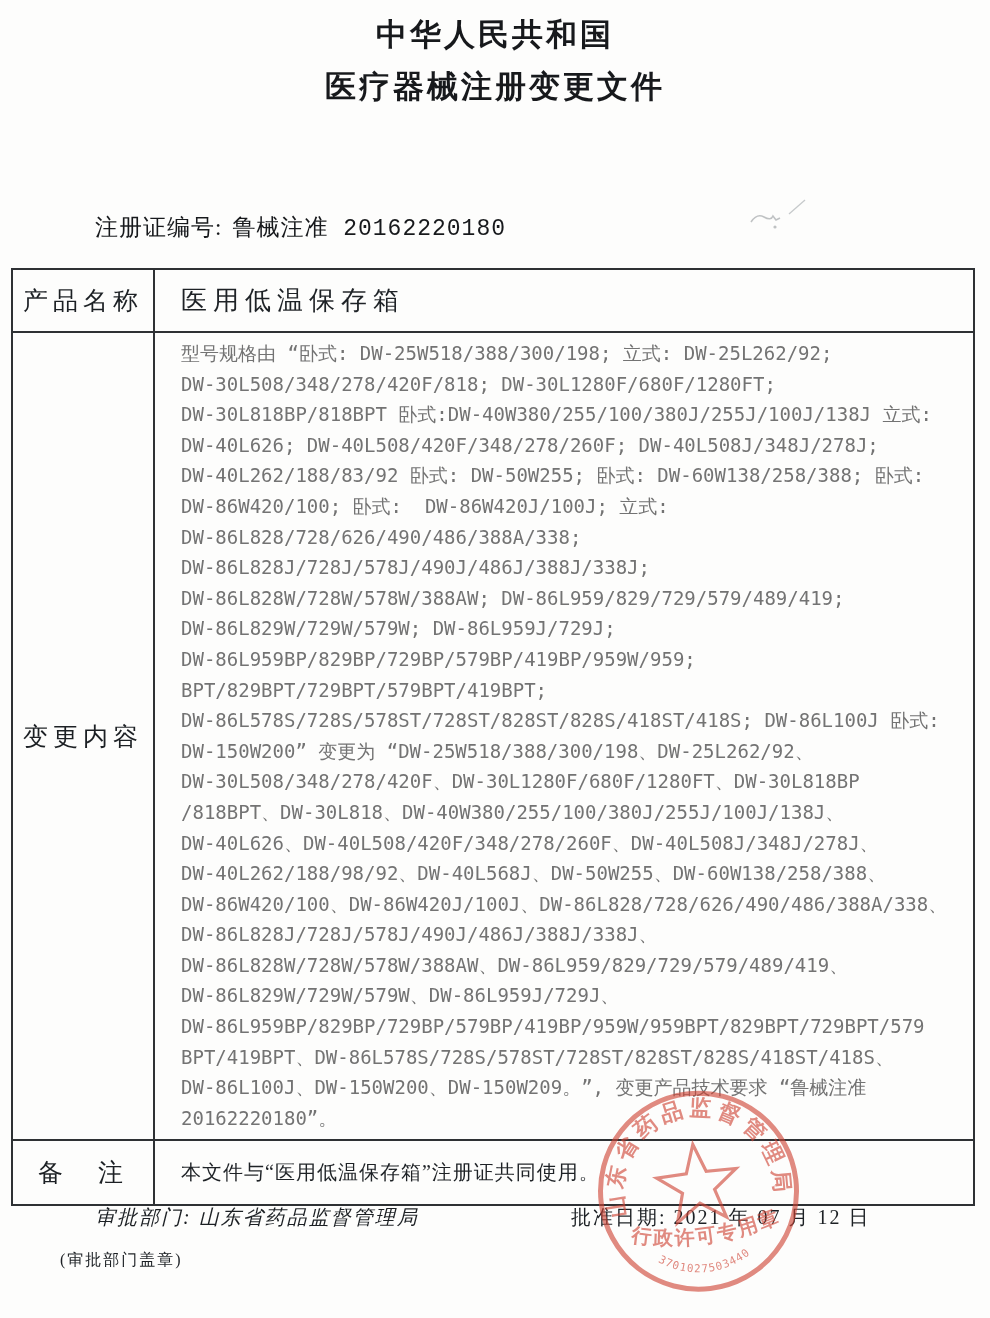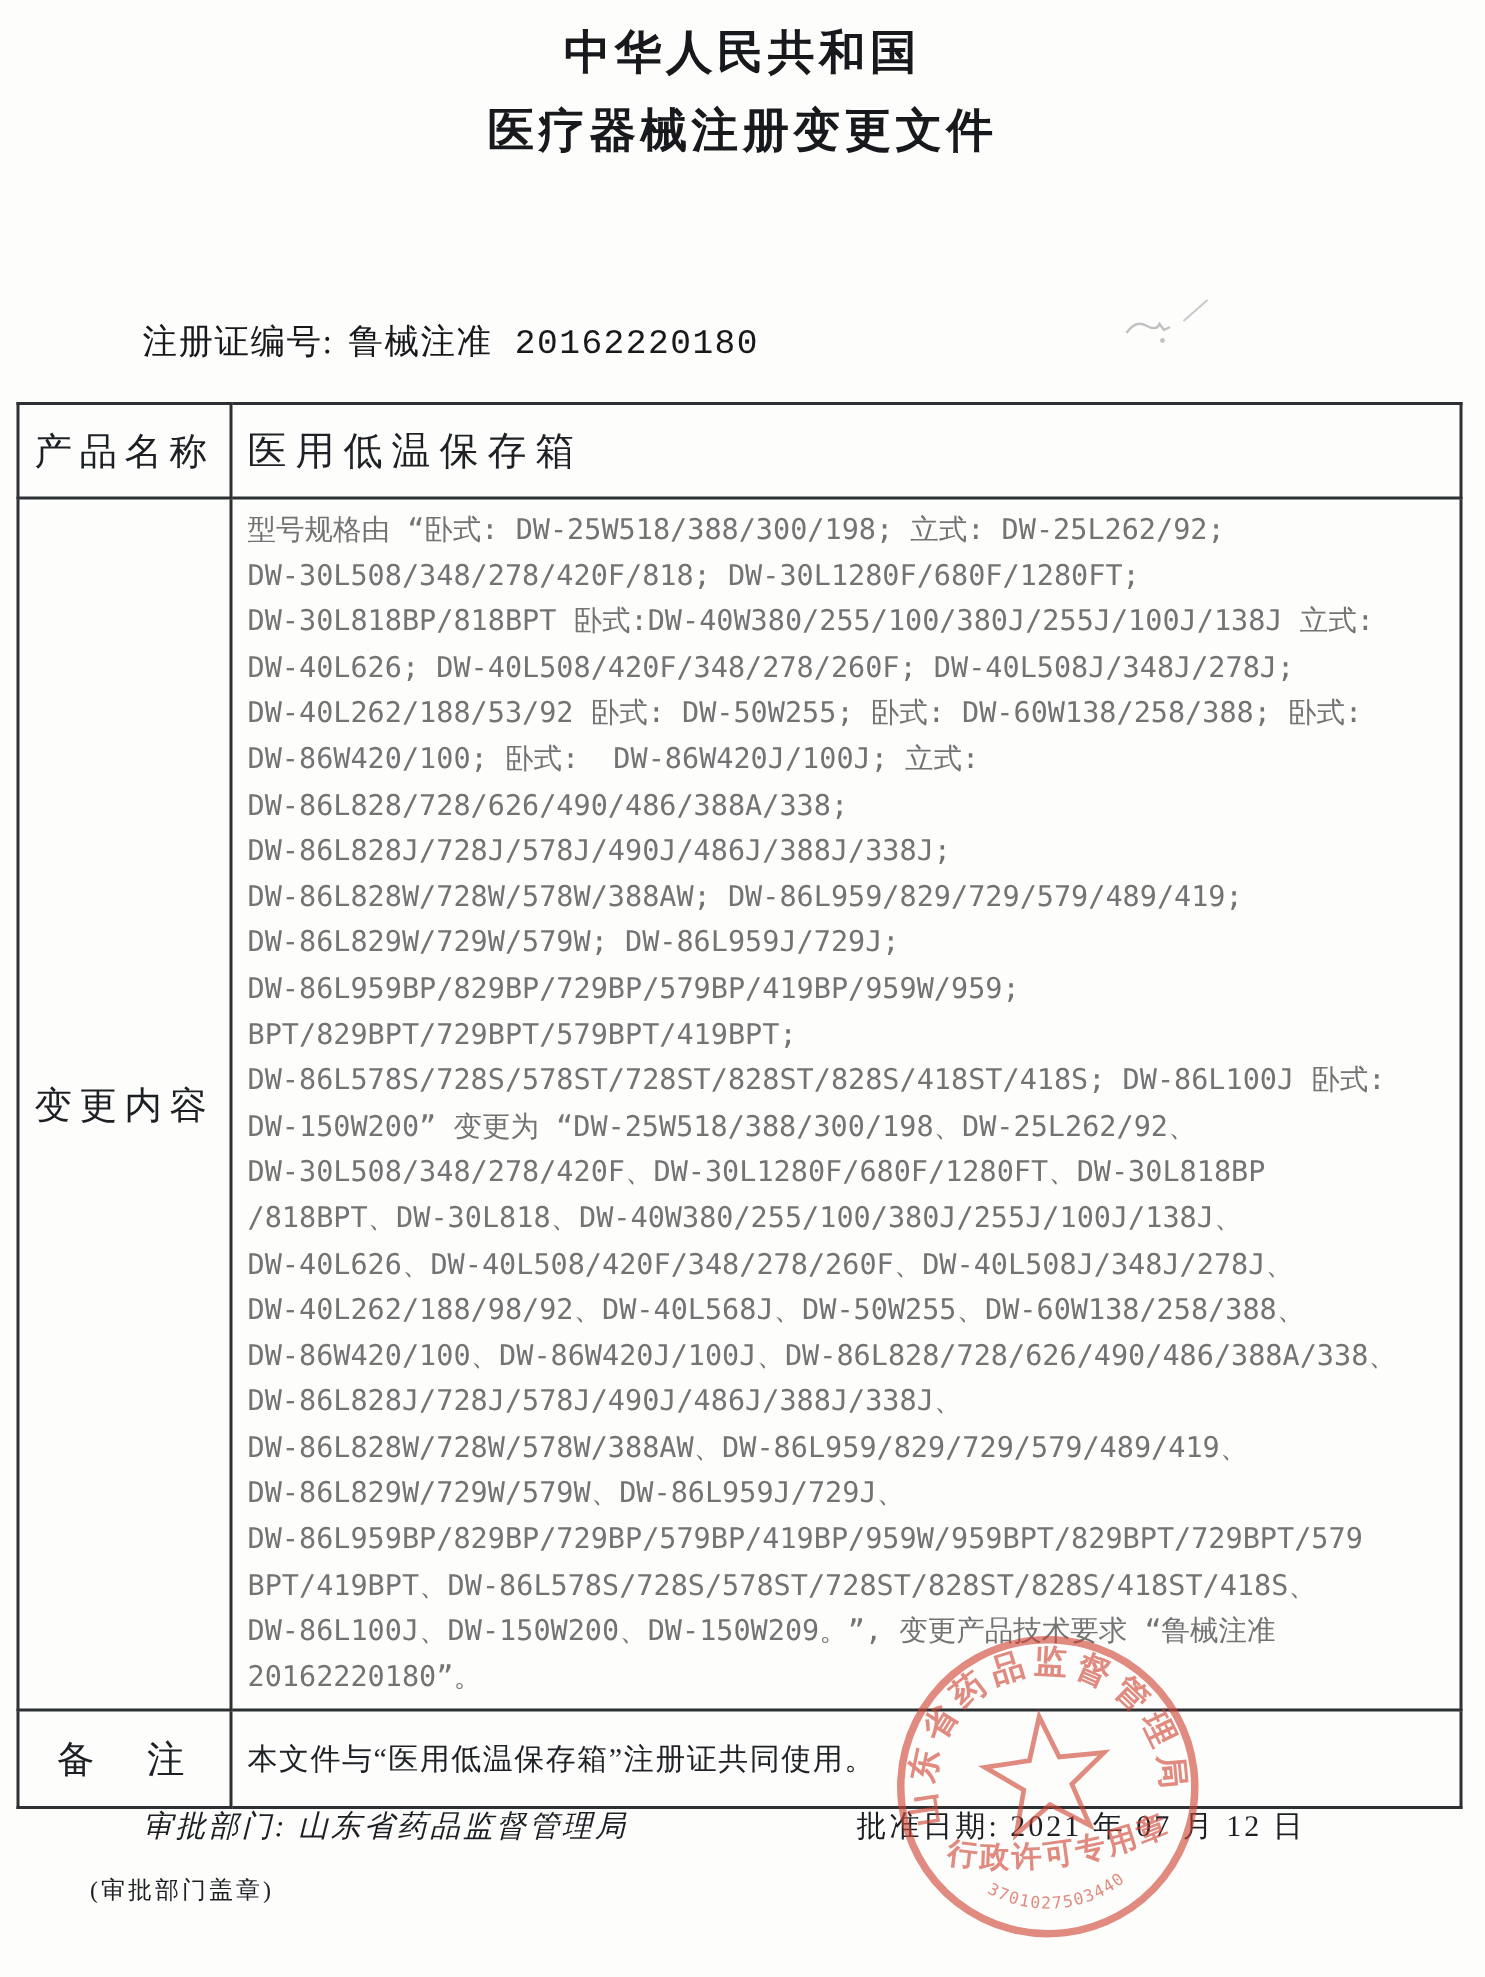--- a/index.html
+++ b/index.html
@@ -15,21 +15,21 @@
   .regline .val{margin-left:10px;font-family:Liberation Mono, monospace;}
   table.doc{
     position:absolute;left:11px;top:268px;width:964px;
     border-collapse:collapse;table-layout:fixed;
   }
   table.doc td{border:2px solid #2e3134;vertical-align:middle;}
   td.label-cell{
     width:140px;text-align:center;font-size:25px;letter-spacing:5px;
     color:#1c2024;padding:0;border-radius:19px;
   }
-  td.value-cell{padding:2px 4px 2px 10px;margin-top:36px;}
+  td.value-cell{padding:2px 4px 2px 26px;margin-top:36px;}
   .product-value{font-size:26px;letter-spacing:6px;height:57px;}
   .lines{padding:3px 0 4px 0;}
   .mono-line{
     font-family:"DejaVu Sans Mono","Liberation Mono",monospace;
     font-size:19px;line-height:30.6px;white-space:pre;color:#737373;
   }
   .remark-value{font-size:20px;letter-spacing:1px;height:59px;}
   .footer-row{position:absolute;top:1204px;left:0;width:990px;font-size:20px;
     letter-spacing:2px;color:#1c2024;}
   .dept{position:absolute;left:95px;top:0;font-style:italic;}
@@ -66,21 +66,21 @@
       <td class="value-cell product-value">医用低温保存箱</td>
     </tr>
     <tr>
       <td class="label-cell">变更内容</td>
       <td class="value-cell">
         <div class="lines">
               <div class="mono-line">型号规格由 “卧式: DW-25W518/388/300/198; 立式: DW-25L262/92;</div>
               <div class="mono-line">DW-30L508/348/278/420F/818; DW-30L1280F/680F/1280FT;</div>
               <div class="mono-line">DW-30L818BP/818BPT 卧式:DW-40W380/255/100/380J/255J/100J/138J 立式:</div>
               <div class="mono-line">DW-40L626; DW-40L508/420F/348/278/260F; DW-40L508J/348J/278J;</div>
-              <div class="mono-line">DW-40L262/188/53/92 卧式: DW-50W255; 卧式: DW-60W138/258/388; 卧式:</div>
+              <div class="mono-line">DW-40L262/188/83/92 卧式: DW-50W255; 卧式: DW-60W138/258/388; 卧式:</div>
               <div class="mono-line">DW-86W420/100; 卧式:  DW-86W420J/100J; 立式:</div>
               <div class="mono-line">DW-86L828/728/626/490/486/388A/338;</div>
               <div class="mono-line">DW-86L828J/728J/578J/490J/486J/388J/338J;</div>
               <div class="mono-line">DW-86L828W/728W/578W/388AW; DW-86L959/829/729/579/489/419;</div>
               <div class="mono-line">DW-86L829W/729W/579W; DW-86L959J/729J;</div>
               <div class="mono-line">DW-86L959BP/829BP/729BP/579BP/419BP/959W/959;</div>
               <div class="mono-line">BPT/829BPT/729BPT/579BPT/419BPT;</div>
               <div class="mono-line">DW-86L578S/728S/578ST/728ST/828ST/828S/418ST/418S; DW-86L100J 卧式:</div>
               <div class="mono-line">DW-150W200” 变更为 “DW-25W518/388/300/198、DW-25L262/92、</div>
               <div class="mono-line">DW-30L508/348/278/420F、DW-30L1280F/680F/1280FT、DW-30L818BP</div>

